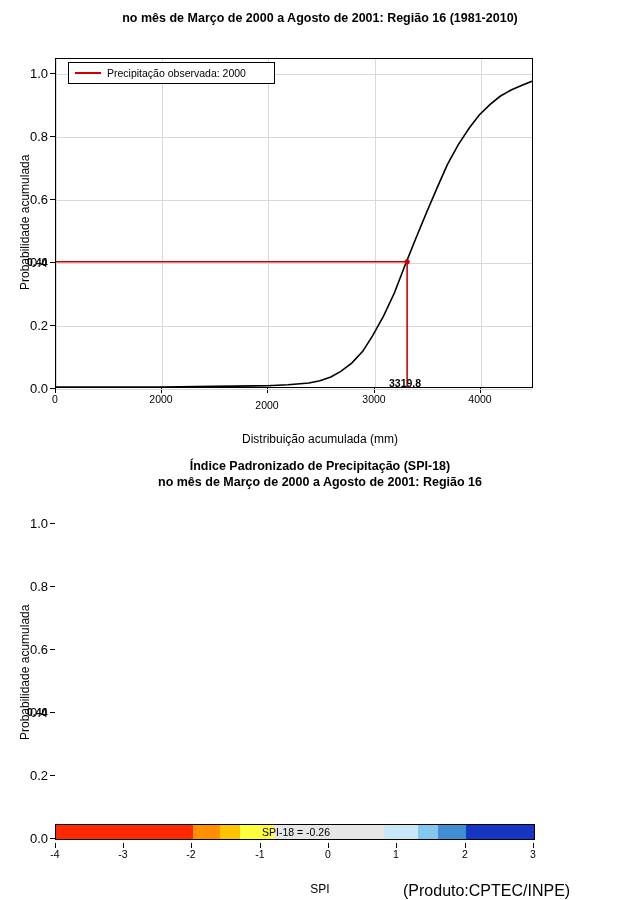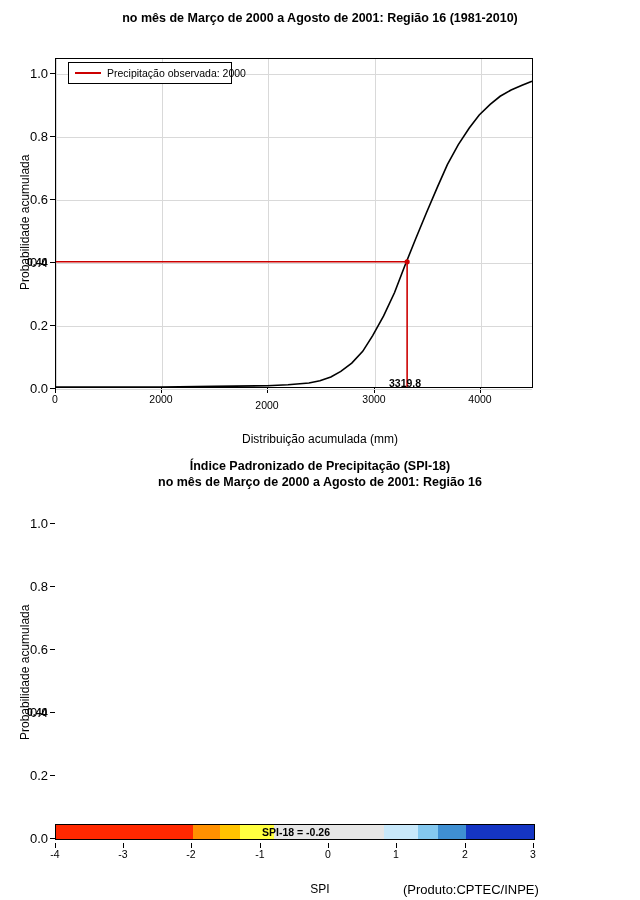--- a/index.html
+++ b/index.html
@@ -124,52 +124,52 @@
     width: 26px;
     height: 0;
     border-top: 2px solid #cc0000;
     margin-right: 6px;
     flex: none;
   }
 
   #legend-top {
     left: 68px;
     top: 62px;
-    width: 164px;
+    width: 207px;
     height: 22px;
     display: flex;
     align-items: center;
   }
 
   
   .marker-label {
     position: absolute;
     font-size: 10.5px;
     font-weight: bold;
     white-space: nowrap;
   }
   .spi-label {
     position: absolute;
     font-size: 10.5px;
-    font-weight: bold;
+    font-weight: normal;
     white-space: nowrap;
   }
 
   .colorbar {
     position: absolute;
     display: flex;
     height: 14px;
     border: 1px solid #000;
     box-sizing: content-box;
   }
   .cb-seg { height: 100%; }
 
   .footer-note {
     position: absolute;
-    font-size: 13px;
+    font-size: 16px;
     white-space: nowrap;
   }
 </style>
 </head>
 <body>
 
 <div class="panel" id="panel-top">
 
   <div class="title" id="title-top">
     <span class="l2">no mês de Março de 2000 a Agosto de 2001: Região 16 (1981-2010)</span>

